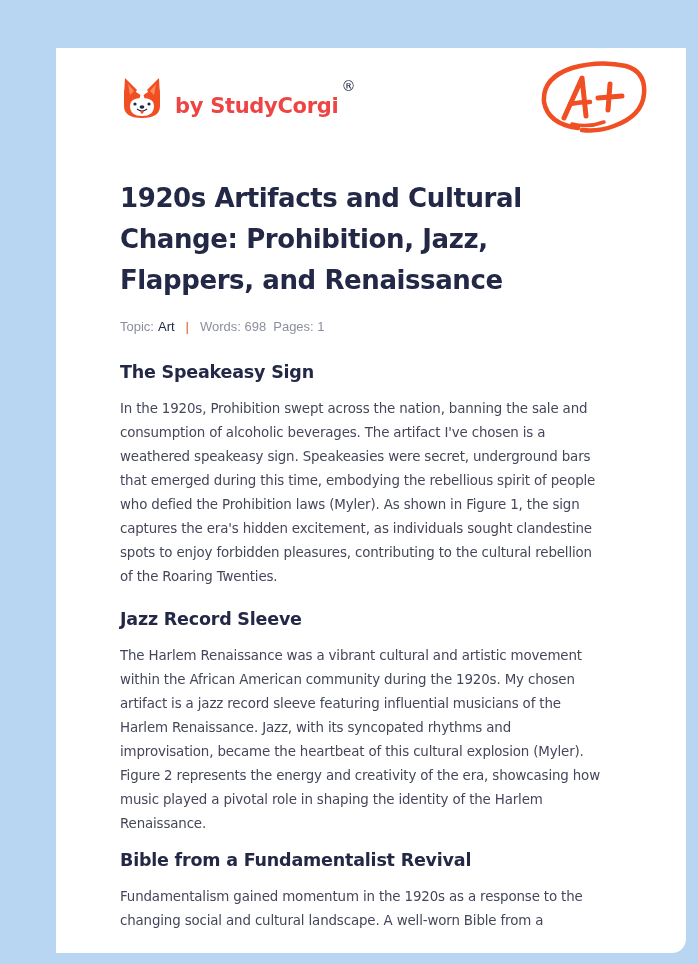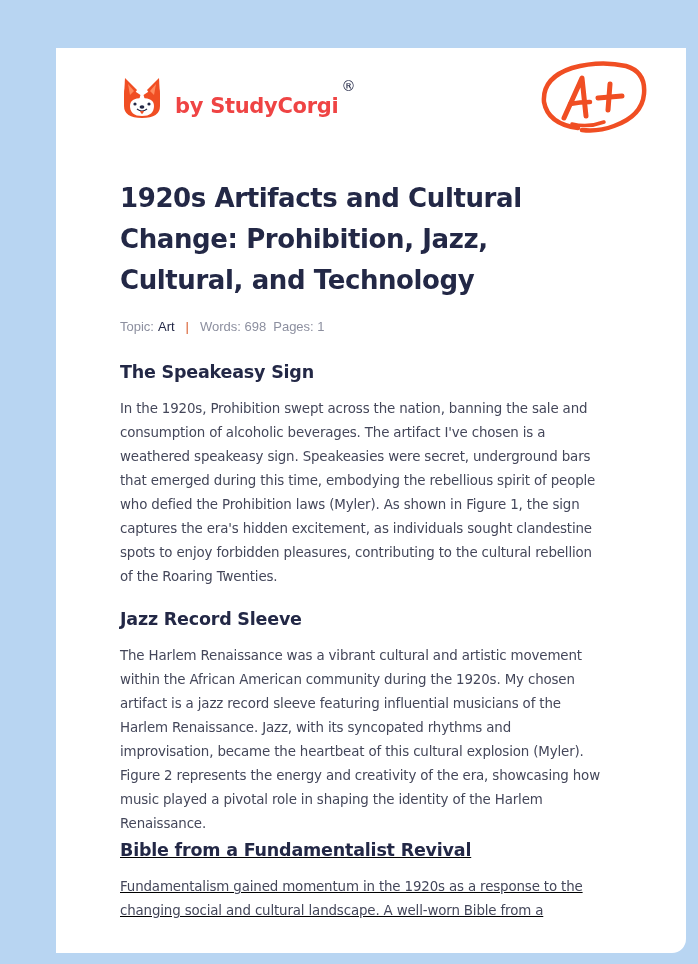--- a/index.html
+++ b/index.html
@@ -161,21 +161,21 @@
       <path d="M60 40 L84 38" stroke="#f04e23" stroke-width="5" fill="none" stroke-linecap="round"></path>
       <path d="M72 26 L70 52" stroke="#f04e23" stroke-width="5" fill="none" stroke-linecap="round"></path>
       <path d="M34 66 Q50 70 66 64" stroke="#f04e23" stroke-width="3.5" fill="none" stroke-linecap="round"></path>
     </svg>
   </div>
 
   <div class="content">
     <h1 class="title">
       <span class="line">1920s Artifacts and Cultural</span>
       <span class="line">Change: Prohibition, Jazz,</span>
-      <span class="line">Cultural, and Technology</span>
+      <span class="line">Flappers, and Renaissance</span>
     </h1>
 
     <div class="meta">
       <span>Topic:</span>
       <span class="topic-value">Art</span>
       <span class="sep">|</span>
       <span class="words">Words: 698</span>
       <span>Pages: 1</span>
     </div>
 
@@ -200,21 +200,21 @@
         <span class="line">within the African American community during the 1920s. My chosen</span>
         <span class="line">artifact is a jazz record sleeve featuring influential musicians of the</span>
         <span class="line">Harlem Renaissance. Jazz, with its syncopated rhythms and</span>
         <span class="line">improvisation, became the heartbeat of this cultural explosion (Myler).</span>
         <span class="line">Figure 2 represents the energy and creativity of the era, showcasing how</span>
         <span class="line">music played a pivotal role in shaping the identity of the Harlem</span>
         <span class="line">Renaissance.</span>
       </p>
     </section>
 
-    <section style="margin-top:2px;text-decoration:underline;">
+    <section style="margin-top:12px;">
       <h2 class="section-heading">Bible from a Fundamentalist Revival</h2>
       <p class="para" style="margin-top:13px;">
         <span class="line">Fundamentalism gained momentum in the 1920s as a response to the</span>
         <span class="line">changing social and cultural landscape. A well-worn Bible from a</span>
       </p>
     </section>
   </div>
 </div>
 
 </body></html>

